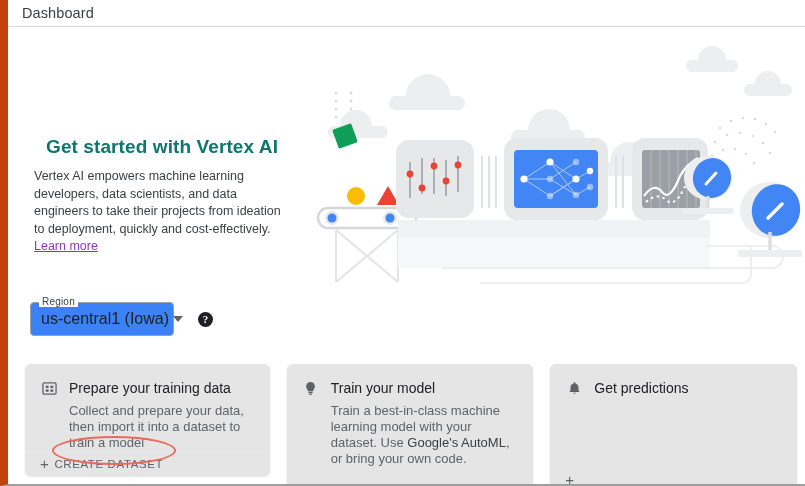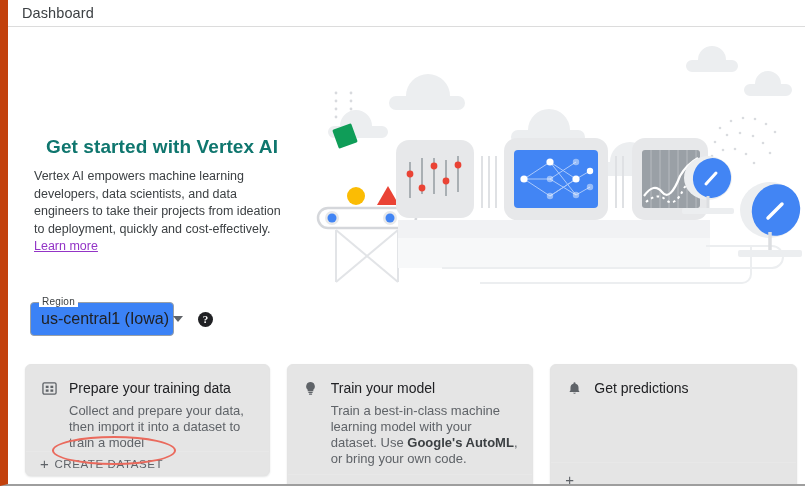--- a/index.html
+++ b/index.html
@@ -166,21 +166,21 @@
     color: #202124;
     line-height: 18px;
   }
   .card-desc {
     font-size: 13px;
     line-height: 16px;
     color: #5f6368;
     padding: 6px 14px 0 43px;
     margin: 0;
   }
-  .card-desc b { color: #3c4043; font-weight: bold; }
+  .card-desc b { color: #3c4043; font-weight: normal; }
   .card-foot {
     margin-top: auto;
     border-top: 1px solid #e8e8e8;
     height: 33px;
     display: flex; align-items: center;
     padding-left: 14px;
     position: relative;
   }
   .text-btn {
     display: inline-flex;

